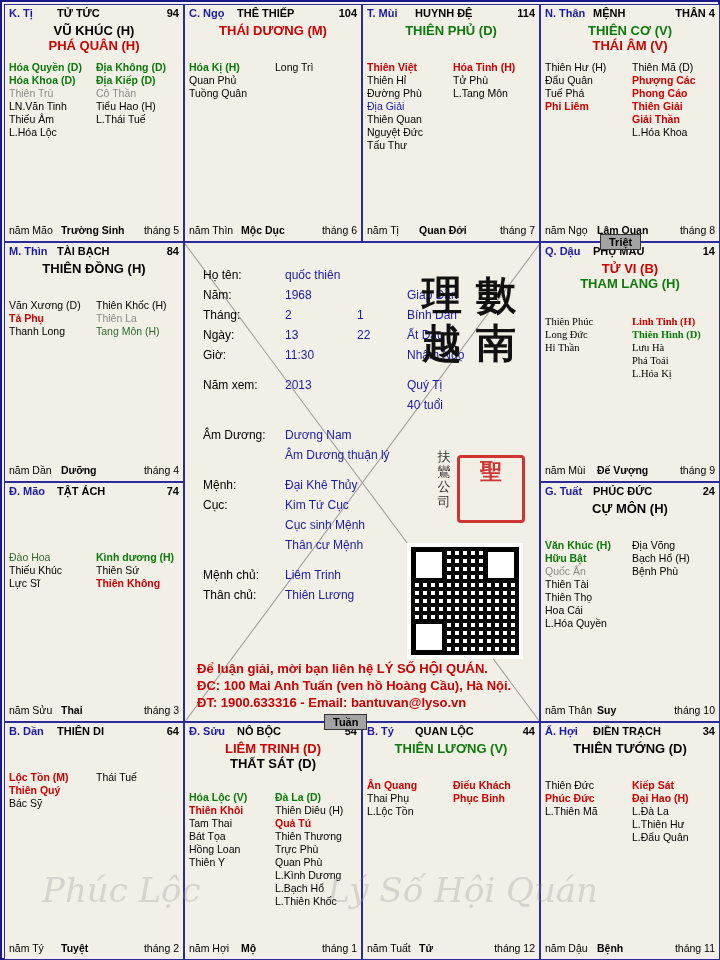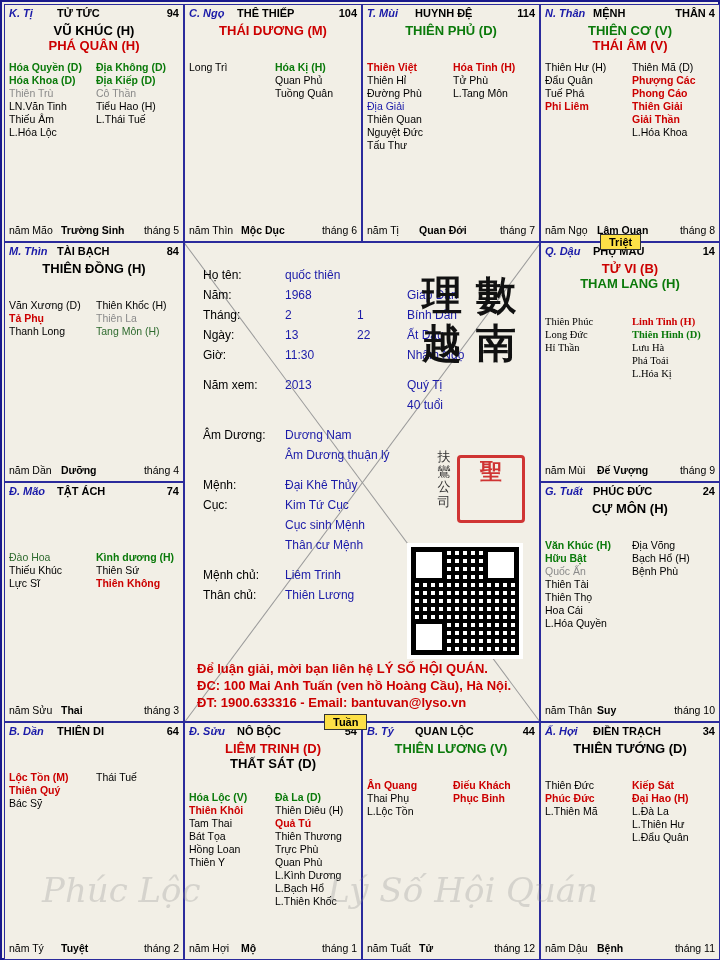--- a/index.html
+++ b/index.html
@@ -36,21 +36,20 @@
     left: 4px;
     right: 4px;
     height: 14px;
     font-size: 11px;
     font-weight: bold;
     white-space: nowrap;
   }
   .cung-chi {
     color: #1a1aa8;
     font-weight: bold;
-    font-style: italic;
   }
   .cung-name {
     position: absolute;
     left: 48px;
     color: #000;
     font-weight: bold;
   }
   .cung-num {
     position: absolute;
     right: 0;
@@ -197,21 +196,21 @@
     left: 12px;
     right: 10px;
     bottom: 10px;
     color: #cc0000;
     font-size: 13px;
     line-height: 17px;
     font-weight: bold;
   }
   .tag {
     position: absolute;
-    background: #fde047;
+    background: #a3a3a3;
     border: 1px solid #333;
     font-weight: bold;
     font-size: 11px;
     padding: 1px 8px;
     z-index: 30;
   }
   .watermark {
     position: absolute;
     left: 40px;
     bottom: 48px;
@@ -280,26 +279,26 @@
     <div class="cell-head">
       <span class="cung-chi">C. Ngọ</span>
       <span class="cung-name">THÊ THIẾP</span>
       <span class="cung-num">104</span>
     </div>
     <div class="main-stars">
       <div class="s-red">THÁI DƯƠNG (M)</div>
     </div>
     <div class="cols" style="top:56px;">
       <div class="col">
-        <div class="st-black">Long Trì</div>
-      </div>
-      <div class="col">
         <div class="st-green">Hóa Kị (H)</div>
         <div class="st-black">Quan Phủ</div>
         <div class="st-black">Tuồng Quân</div>
+      </div>
+      <div class="col">
+        <div class="st-black">Long Trì</div>
       </div>
     </div>
     <div class="footer">
       <span class="f-left">năm Thìn</span>
       <span class="f-mid">Mộc Dục</span>
       <span class="f-right">tháng 6</span>
     </div>
   </div>
 
   <div class="cell" style="left:360px; top:2px;  width:178px; height:238px;">

